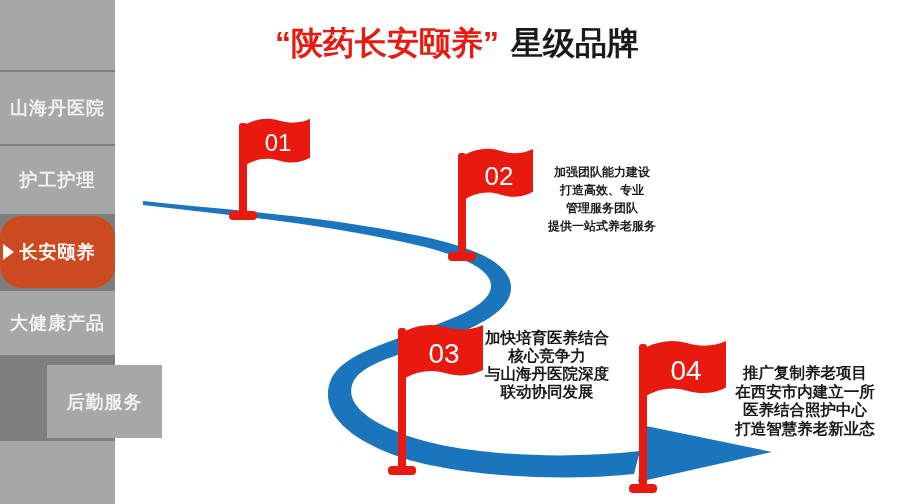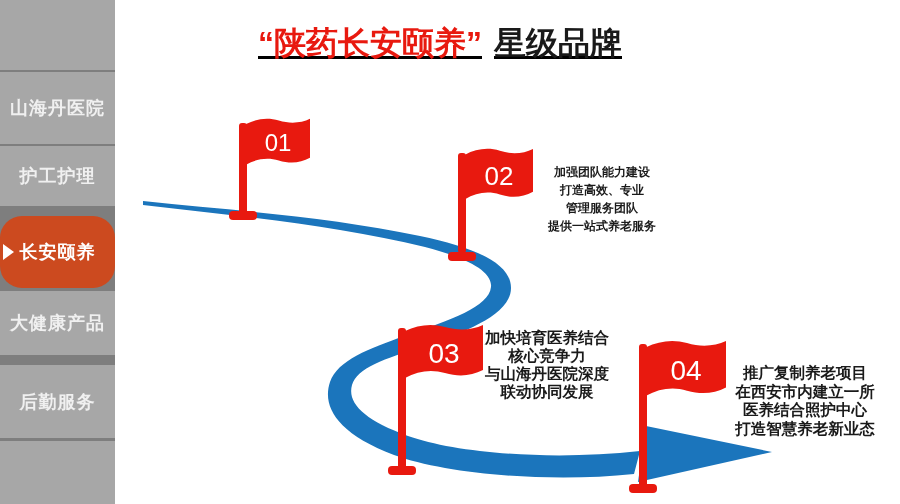--- a/index.html
+++ b/index.html
@@ -21,22 +21,22 @@
   .sidebar{position:absolute;left:0;top:0;width:115px;height:504px;background:var(--sidebar-divider);}
   .side-item{position:absolute;left:0;width:115px;background:var(--sidebar-gray);
     color:var(--sidebar-text);font-weight:bold;font-size:18px;letter-spacing:1px;
     text-align:center;display:flex;align-items:center;justify-content:center;cursor:pointer;}
   .side-item.active{background:var(--active-tab);color:#ffffff;}
   .side-spacer{position:absolute;left:0;width:115px;background:var(--sidebar-gray);}
   .active-arrow{position:absolute;left:3px;top:50%;margin-top:-8px;width:0;height:0;
     border-left:11px solid #ffffff;border-top:8px solid transparent;border-bottom:8px solid transparent;}
 
   
-  .title{position:absolute;left:98px;top:22px;width:684px;text-align:center;
-    font-size:32px;font-weight:bold;white-space:nowrap;text-decoration:underline;}
+  .title{position:absolute;left:115px;top:22px;width:684px;text-align:center;
+    font-size:32px;font-weight:bold;white-space:nowrap;}
   .t-red{color:var(--accent-red);}
   .t-black{color:var(--title-black);margin-left:12px;}
 
   
   .path-svg{position:absolute;left:0;top:0;width:900px;height:504px;z-index:1;}
 
   
   .flag{position:absolute;z-index:2;}
   .flag .pole{position:absolute;width:8px;background:var(--accent-red);border-radius:3px;}
   .flag .foot{position:absolute;width:28px;height:9px;background:var(--accent-red);border-radius:4px;}
@@ -54,31 +54,31 @@
 </head>
 <body>
 
 <div class="slide">
 
   <aside class="sidebar">
     <div class="side-spacer" style="top:0;height:70px;"></div>
     <div class="side-item" style="top:72px;height:72px;justify-content:center;">
       <span>山海丹医院</span>
     </div>
-    <div class="side-item" style="top:146px;height:60px;justify-content:center;">
+    <div class="side-item" style="top:146px;height:68px;justify-content:center;">
       <span>护工护理</span>
     </div>
     <div class="side-item active" style="top:216px;height:72px;border-radius:22px;">
       <span class="active-arrow"></span>
       <span>长安颐养</span>
     </div>
     <div class="side-item" style="top:291px;height:64px;">
       <span>大健康产品</span>
     </div>
-    <div class="side-item" style="top:365px;height:73px;">
+    <div class="side-item" style="top:365px;height:73px;margin-left:47px;">
       <span>后勤服务</span>
     </div>
     <div class="side-spacer" style="top:441px;height:63px;"></div>
   </aside>
 
   <div class="title">
     <span class="t-red">“陕药长安颐养”</span><span class="t-black">星级品牌</span>
   </div>
 
   <svg class="path-svg" viewBox="0 0 900 504">

